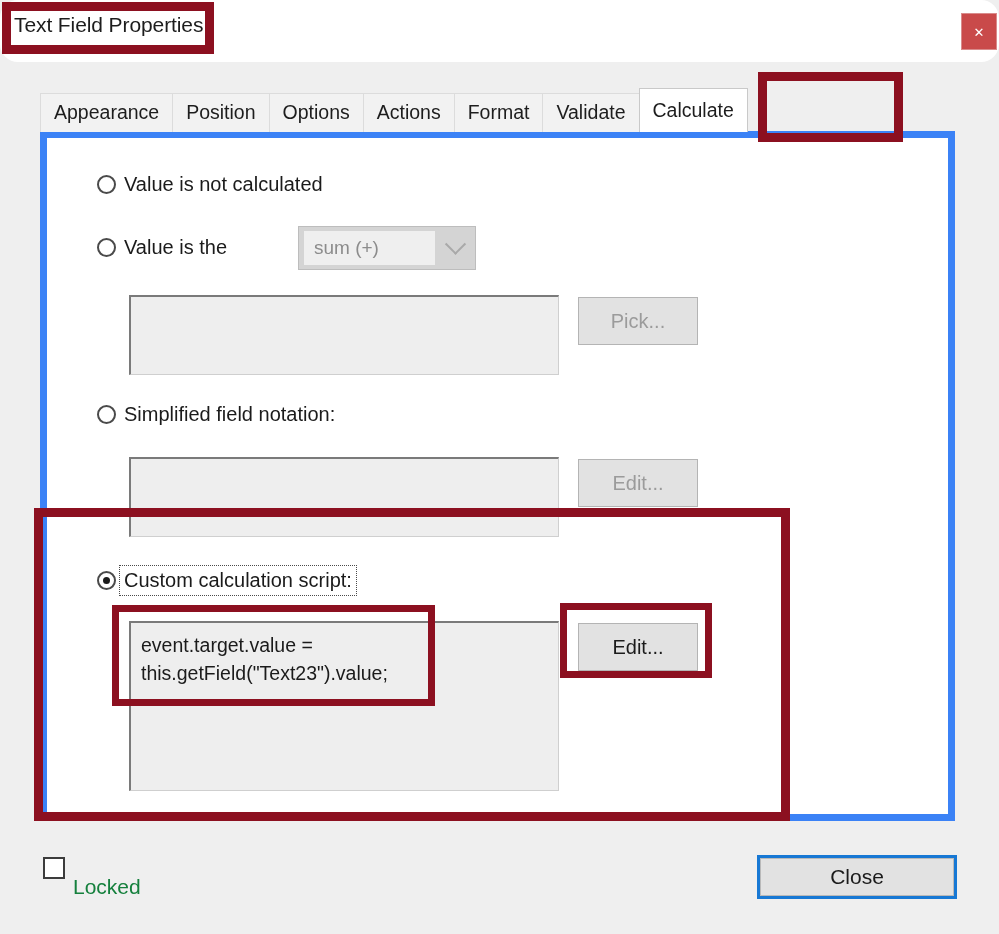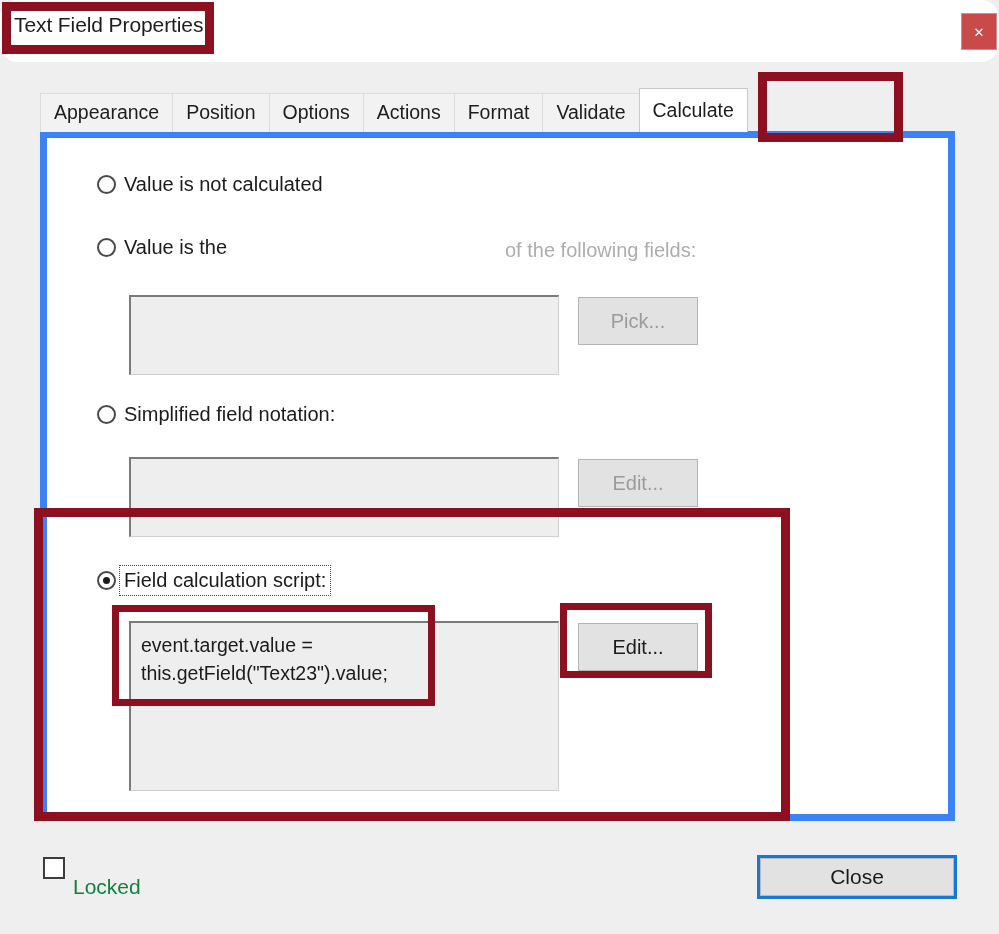--- a/index.html
+++ b/index.html
@@ -298,41 +298,46 @@
     <div class="row" style="left:50px; top:35px;">
       <span class="radio"></span>
       <span class="radio-label">Value is not calculated</span>
     </div>
 
     <div class="row" style="left:50px; top:98px;">
       <span class="radio"></span>
       <span class="radio-label">Value is the</span>
     </div>
 
-
-    <div class="static-dim" style="left:458px; top:101px;">of the following fields:</div>
+    <div class="combo" style="left:251px; top:88px;">
+      <span class="combo-value">sum (+)</span>
+      <span class="combo-arrow">
+          <span class="chev"></span>
+        </span>
+    </div>
+
 
     <div class="textbox" style="left:82px; top:157px; width:430px; height:80px;">
       <span class="code"></span>
     </div>
     <div class="btn" style="left:531px; top:159px; width:120px; height:48px;">Pick...</div>
 
     <div class="row" style="left:50px; top:265px;">
       <span class="radio"></span>
       <span class="radio-label">Simplified field notation:</span>
     </div>
 
     <div class="textbox" style="left:82px; top:319px; width:430px; height:80px;">
       <span class="code"></span>
     </div>
     <div class="btn" style="left:531px; top:321px; width:120px; height:48px;">Edit...</div>
 
     <div class="row" style="left:50px; top:430px;">
       <span class="radio checked"></span>
-      <span class="radio-label focused">Field calculation script:</span>
+      <span class="radio-label focused">Custom calculation script:</span>
     </div>
 
     <div class="textbox" style="left:82px; top:483px; width:430px; height:170px;">
       <span class="code">event.target.value =
 this.getField("Text23").value;</span>
     </div>
     <div class="btn enabled" style="left:531px; top:485px; width:120px; height:48px;">Edit...</div>
 
   </div>
 

